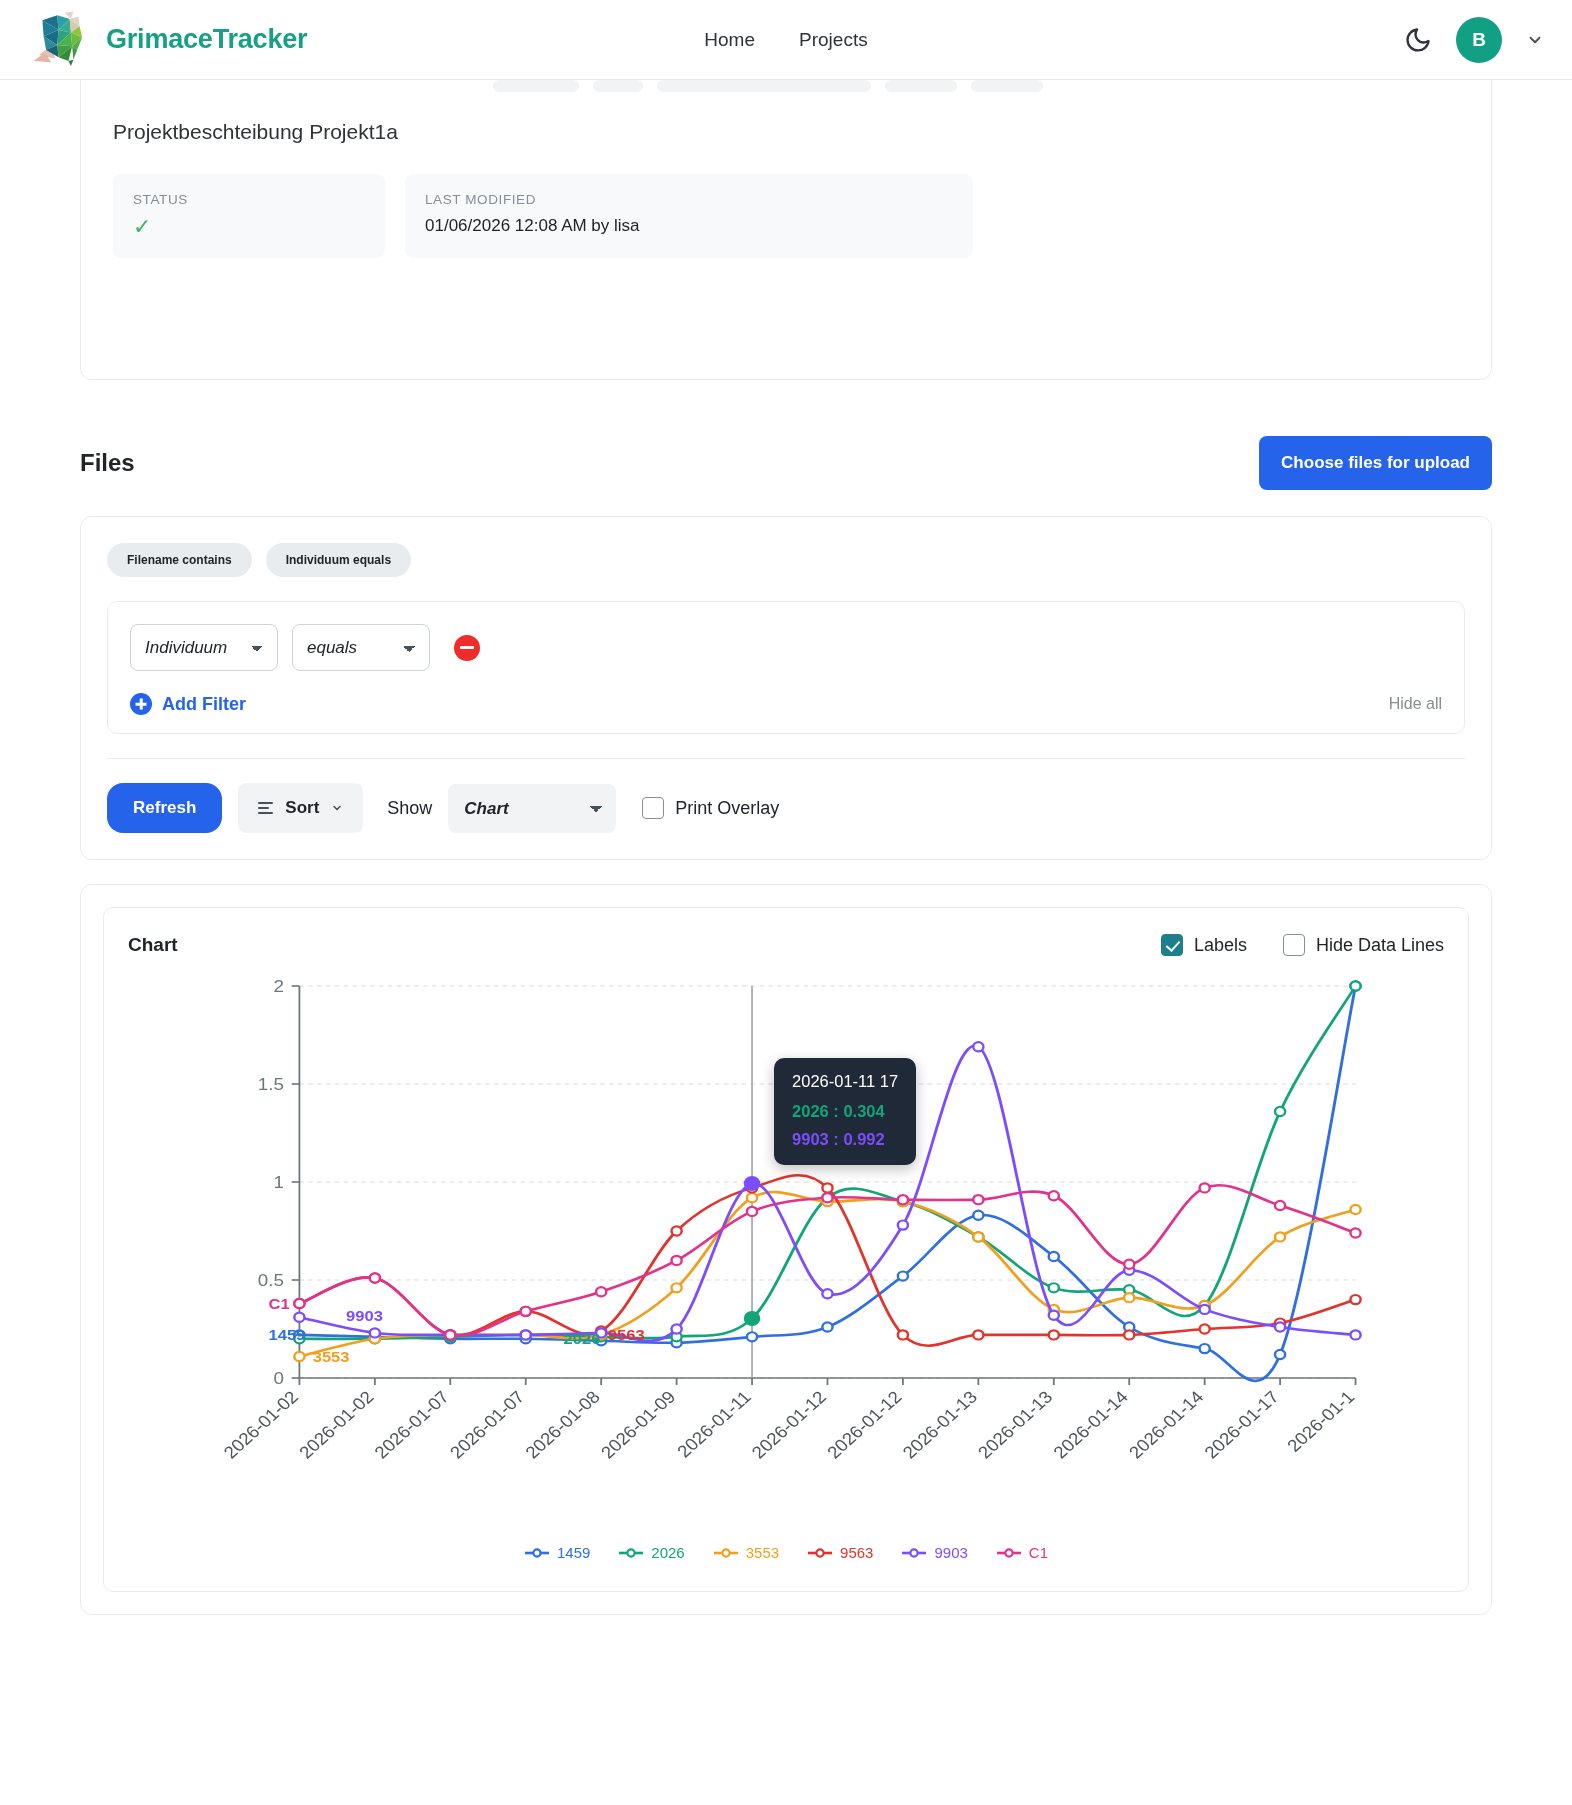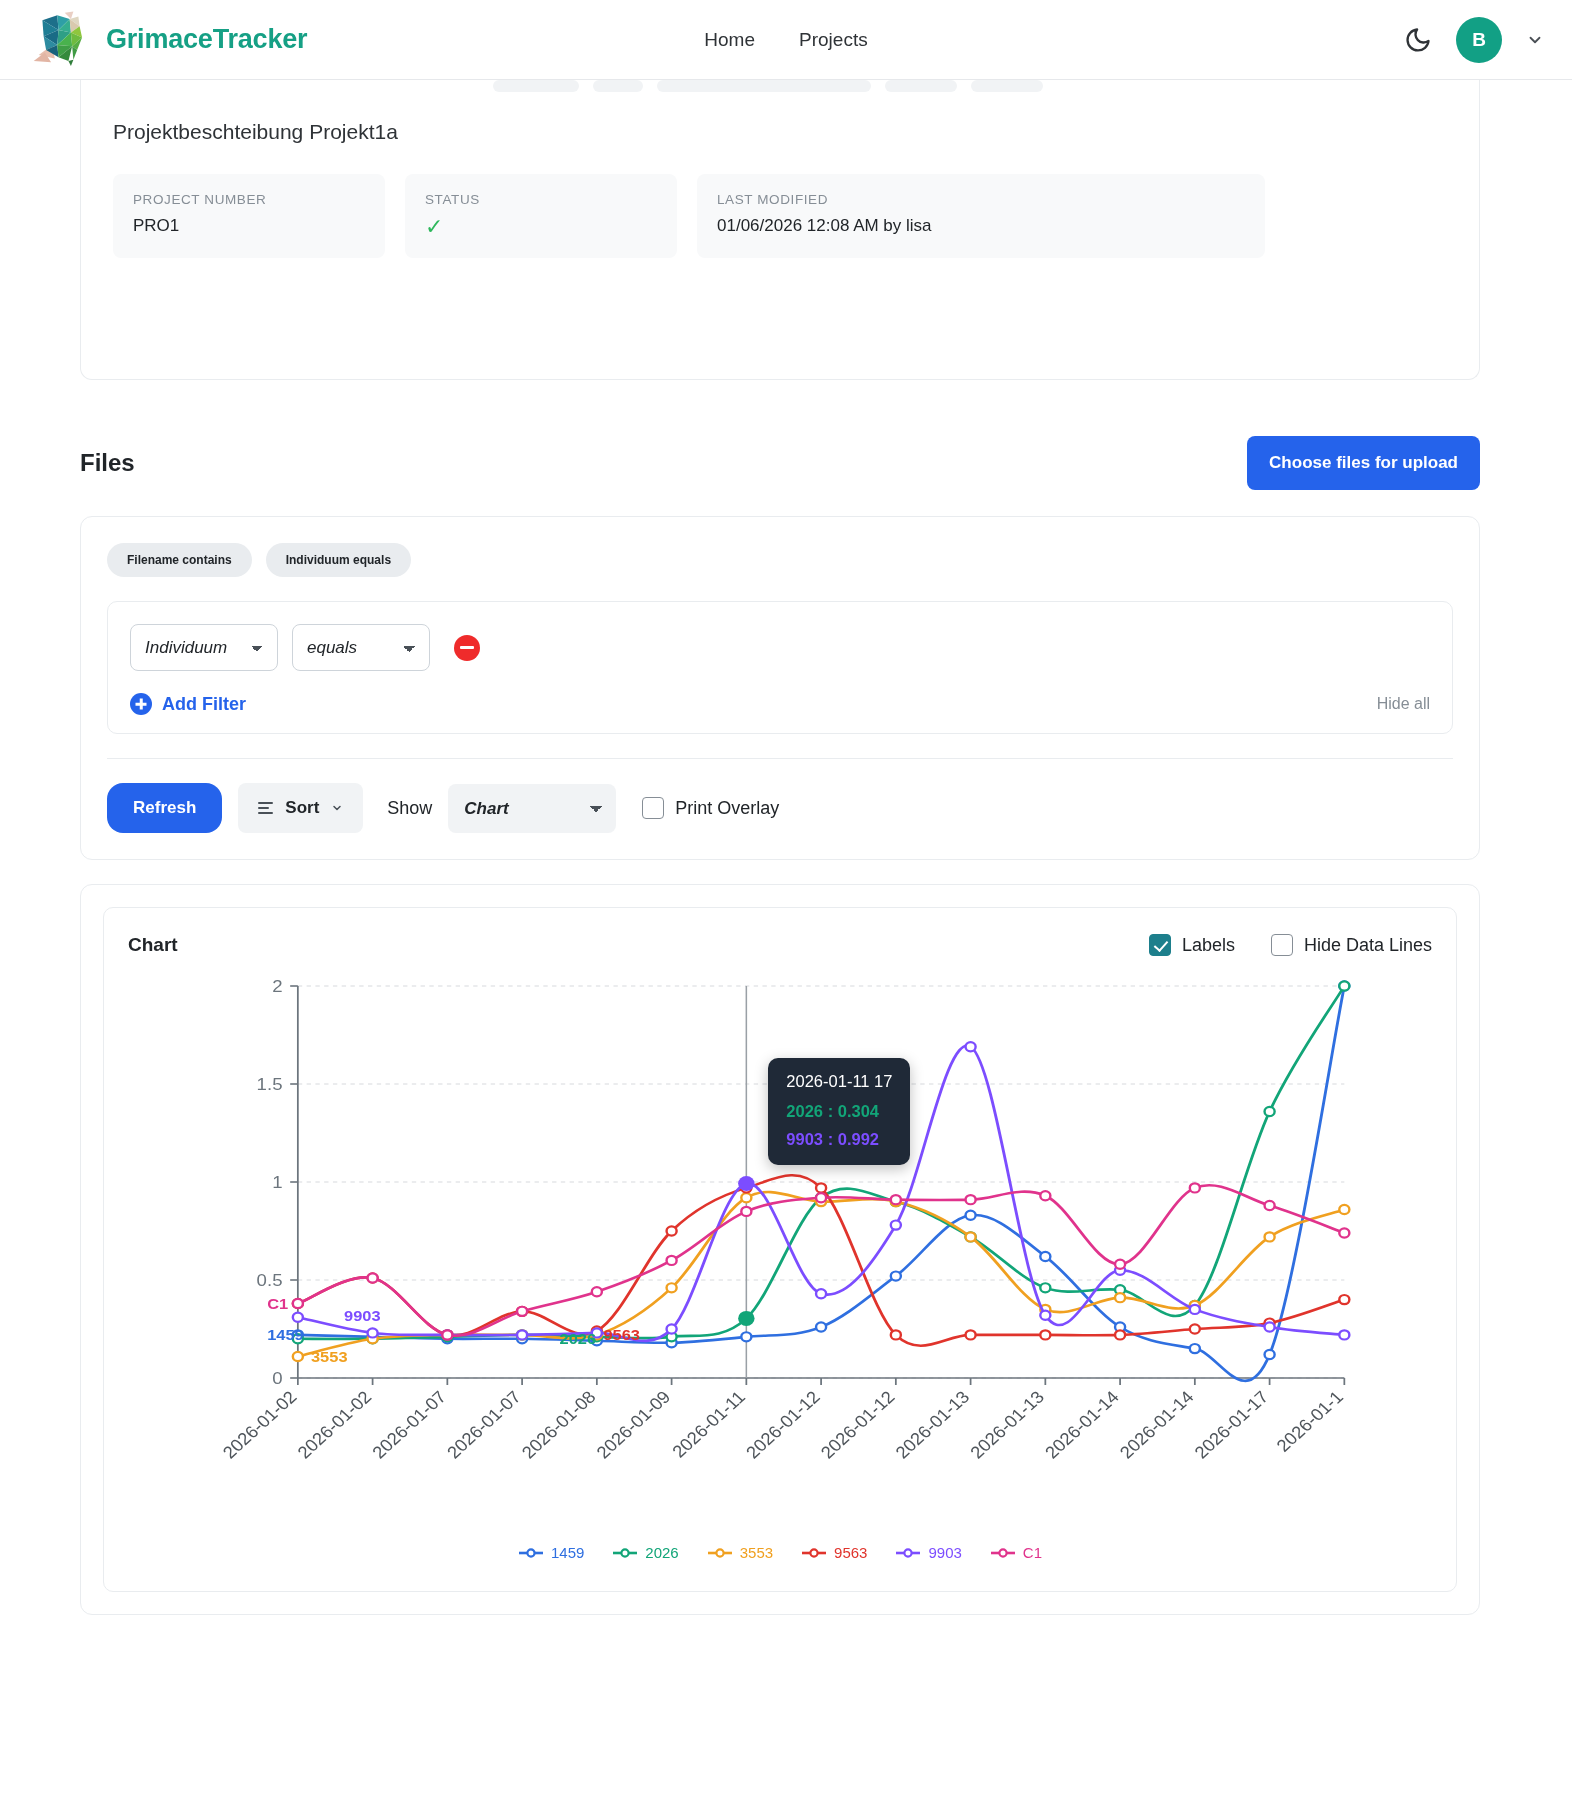--- a/index.html
+++ b/index.html
@@ -53,21 +53,21 @@
   .moon-icon { width: 28px; height: 28px; color: #2f3337; display: block; }
   .avatar {
     width: 46px; height: 46px; border-radius: 50%;
     background: #12a085; color: #fff;
     display: flex; align-items: center; justify-content: center;
     font-size: 19px; font-weight: bold;
   }
   .caret-down { width: 18px; height: 18px; color: #4a4f55; display: block; }
 
   
-  .page { padding: 0 12px 0 0; }
+  .page { padding: 0 0 0 0; }
 
   .card {
     background: #fff;
     border: 1px solid #e9ecef;
     border-radius: 12px;
     margin: 0 80px;
   }
 
   
   .project-card {
@@ -360,24 +360,20 @@
       <div class="clip-chip" style="width:86px"></div>
       <div class="clip-chip" style="width:50px"></div>
       <div class="clip-chip" style="width:214px"></div>
       <div class="clip-chip" style="width:72px"></div>
       <div class="clip-chip" style="width:72px"></div>
     </div>
 
     <div class="project-desc">Projektbeschteibung Projekt1a</div>
 
     <div class="meta-grid">
-      <div class="meta-box w1">
-        <div class="meta-label">PROJECT NUMBER</div>
-        <div class="meta-value">PRO1</div>
-      </div>
       <div class="meta-box w2">
         <div class="meta-label">STATUS</div>
         <div class="meta-value check-ok">✓</div>
       </div>
       <div class="meta-box wide">
         <div class="meta-label">LAST MODIFIED</div>
         <div class="meta-value">01/06/2026 12:08 AM by lisa</div>
       </div>
     </div>
   </div>

